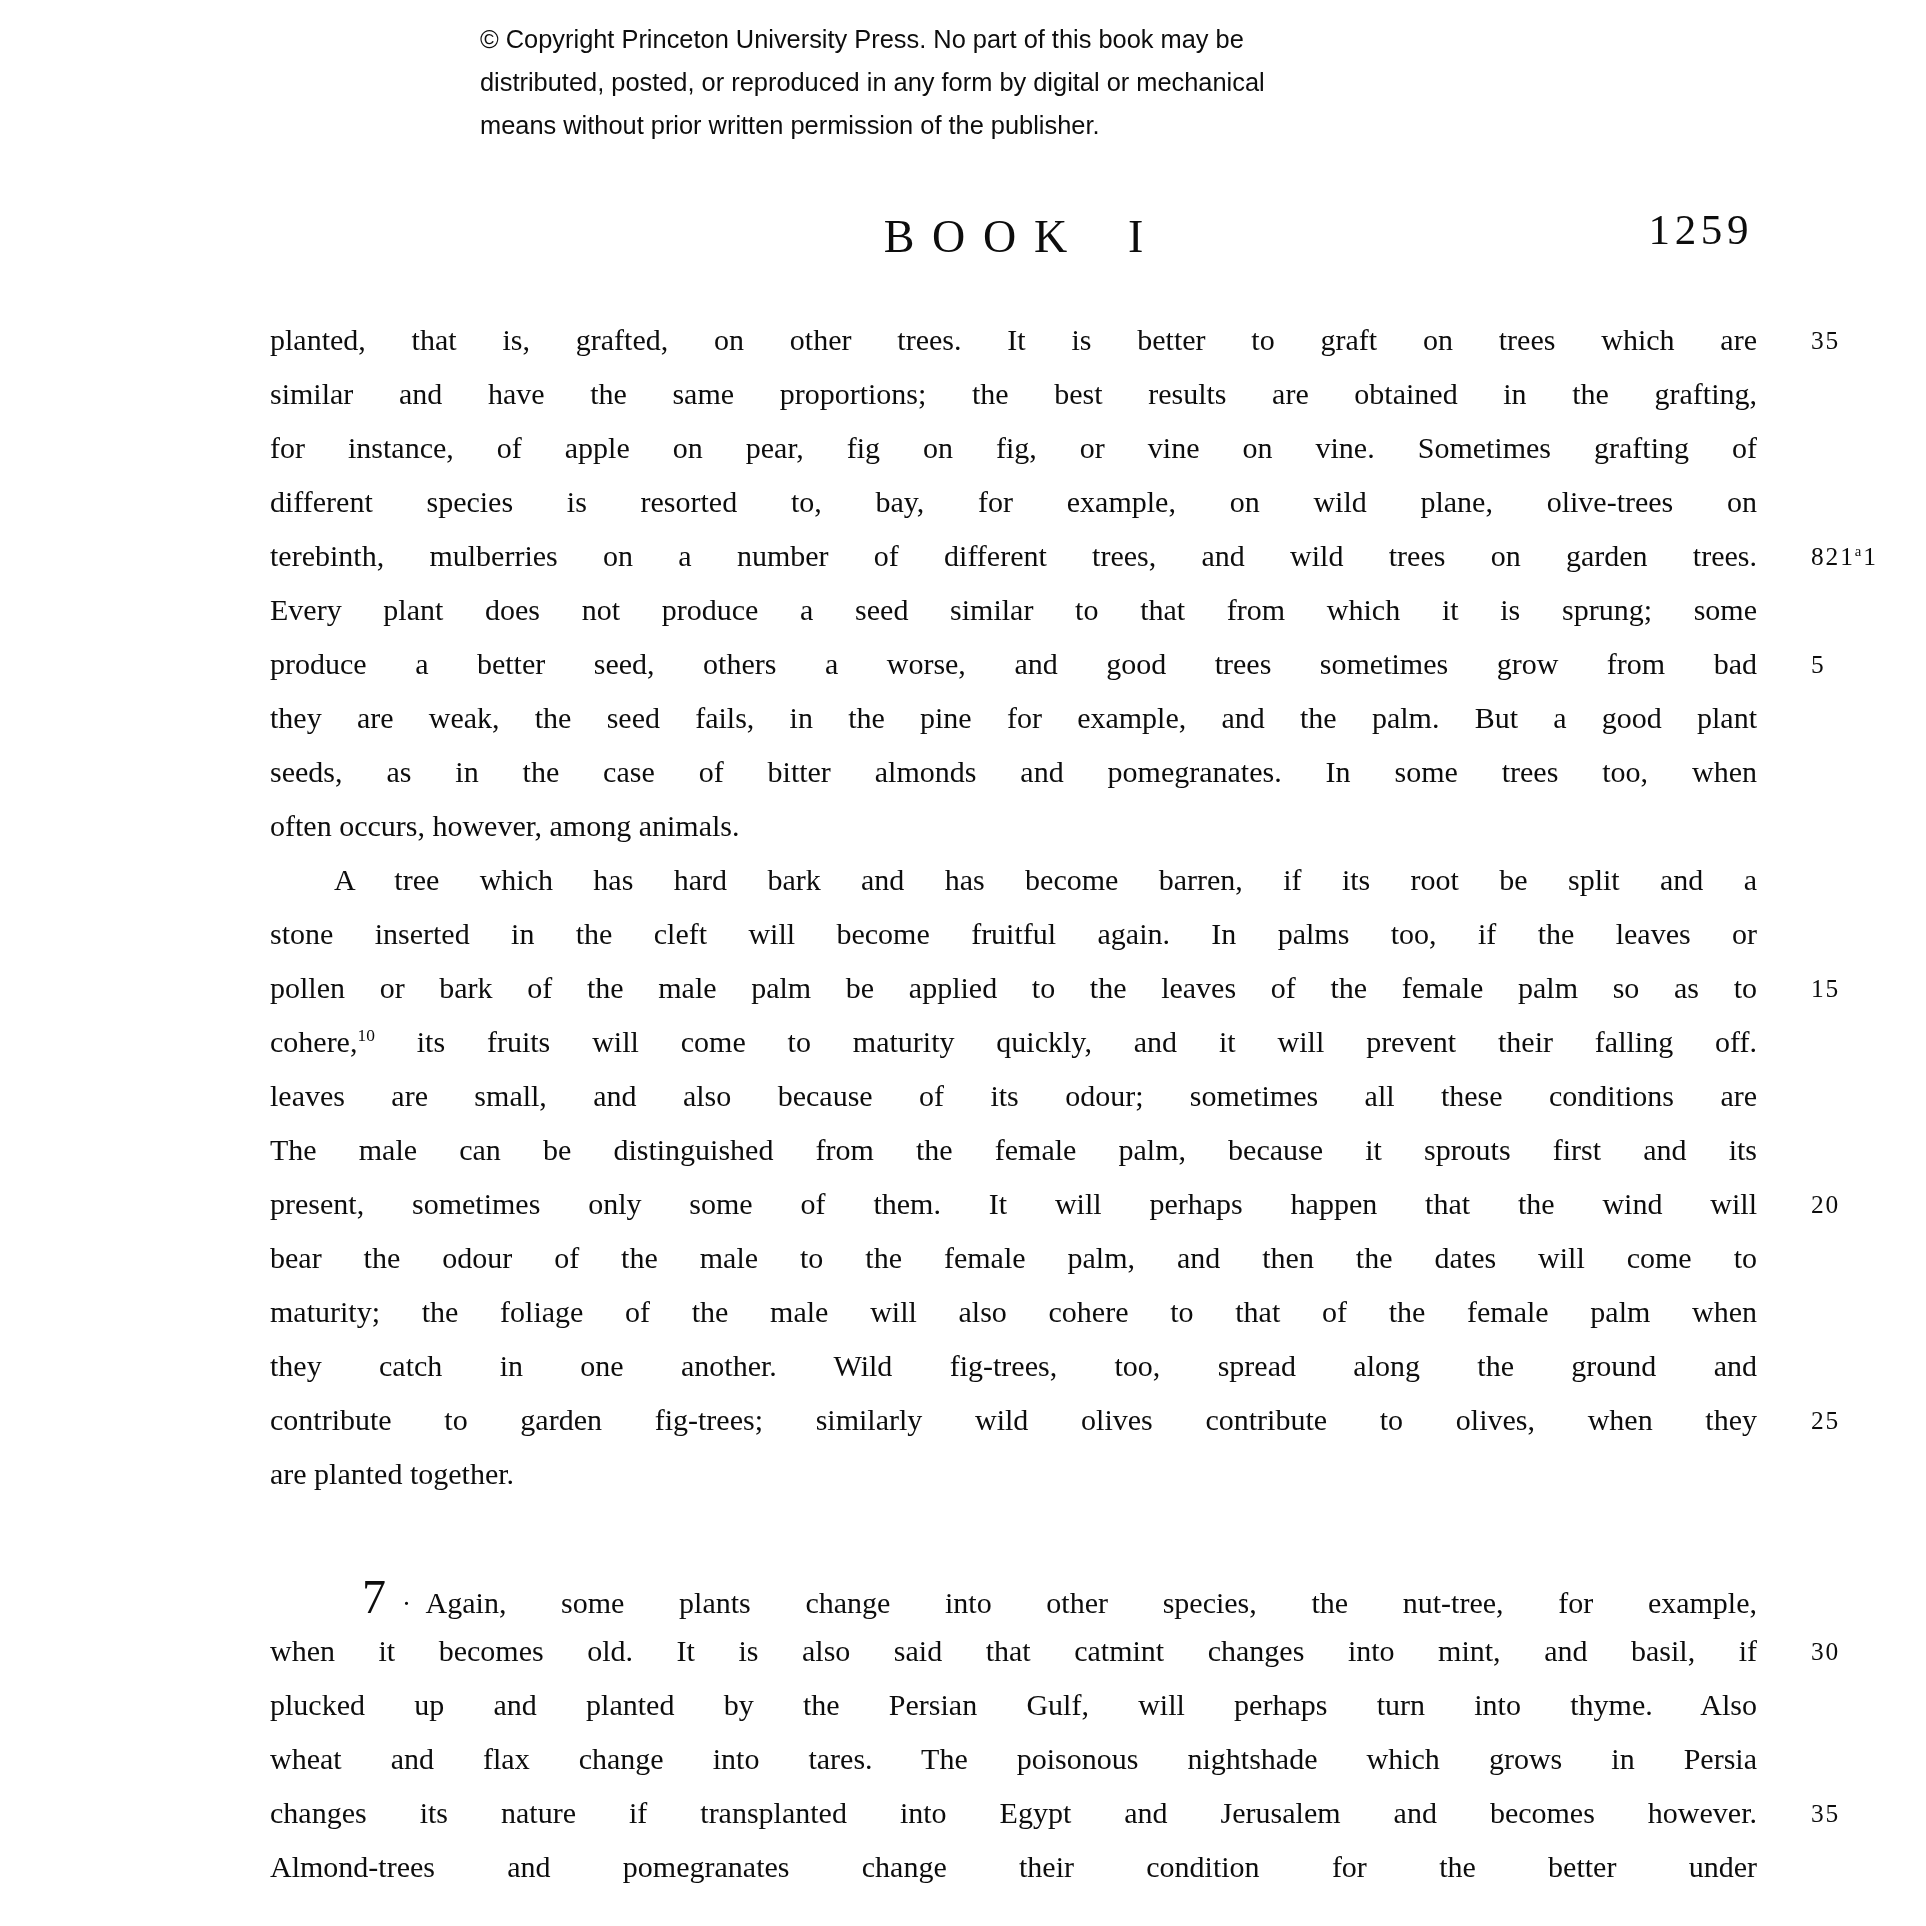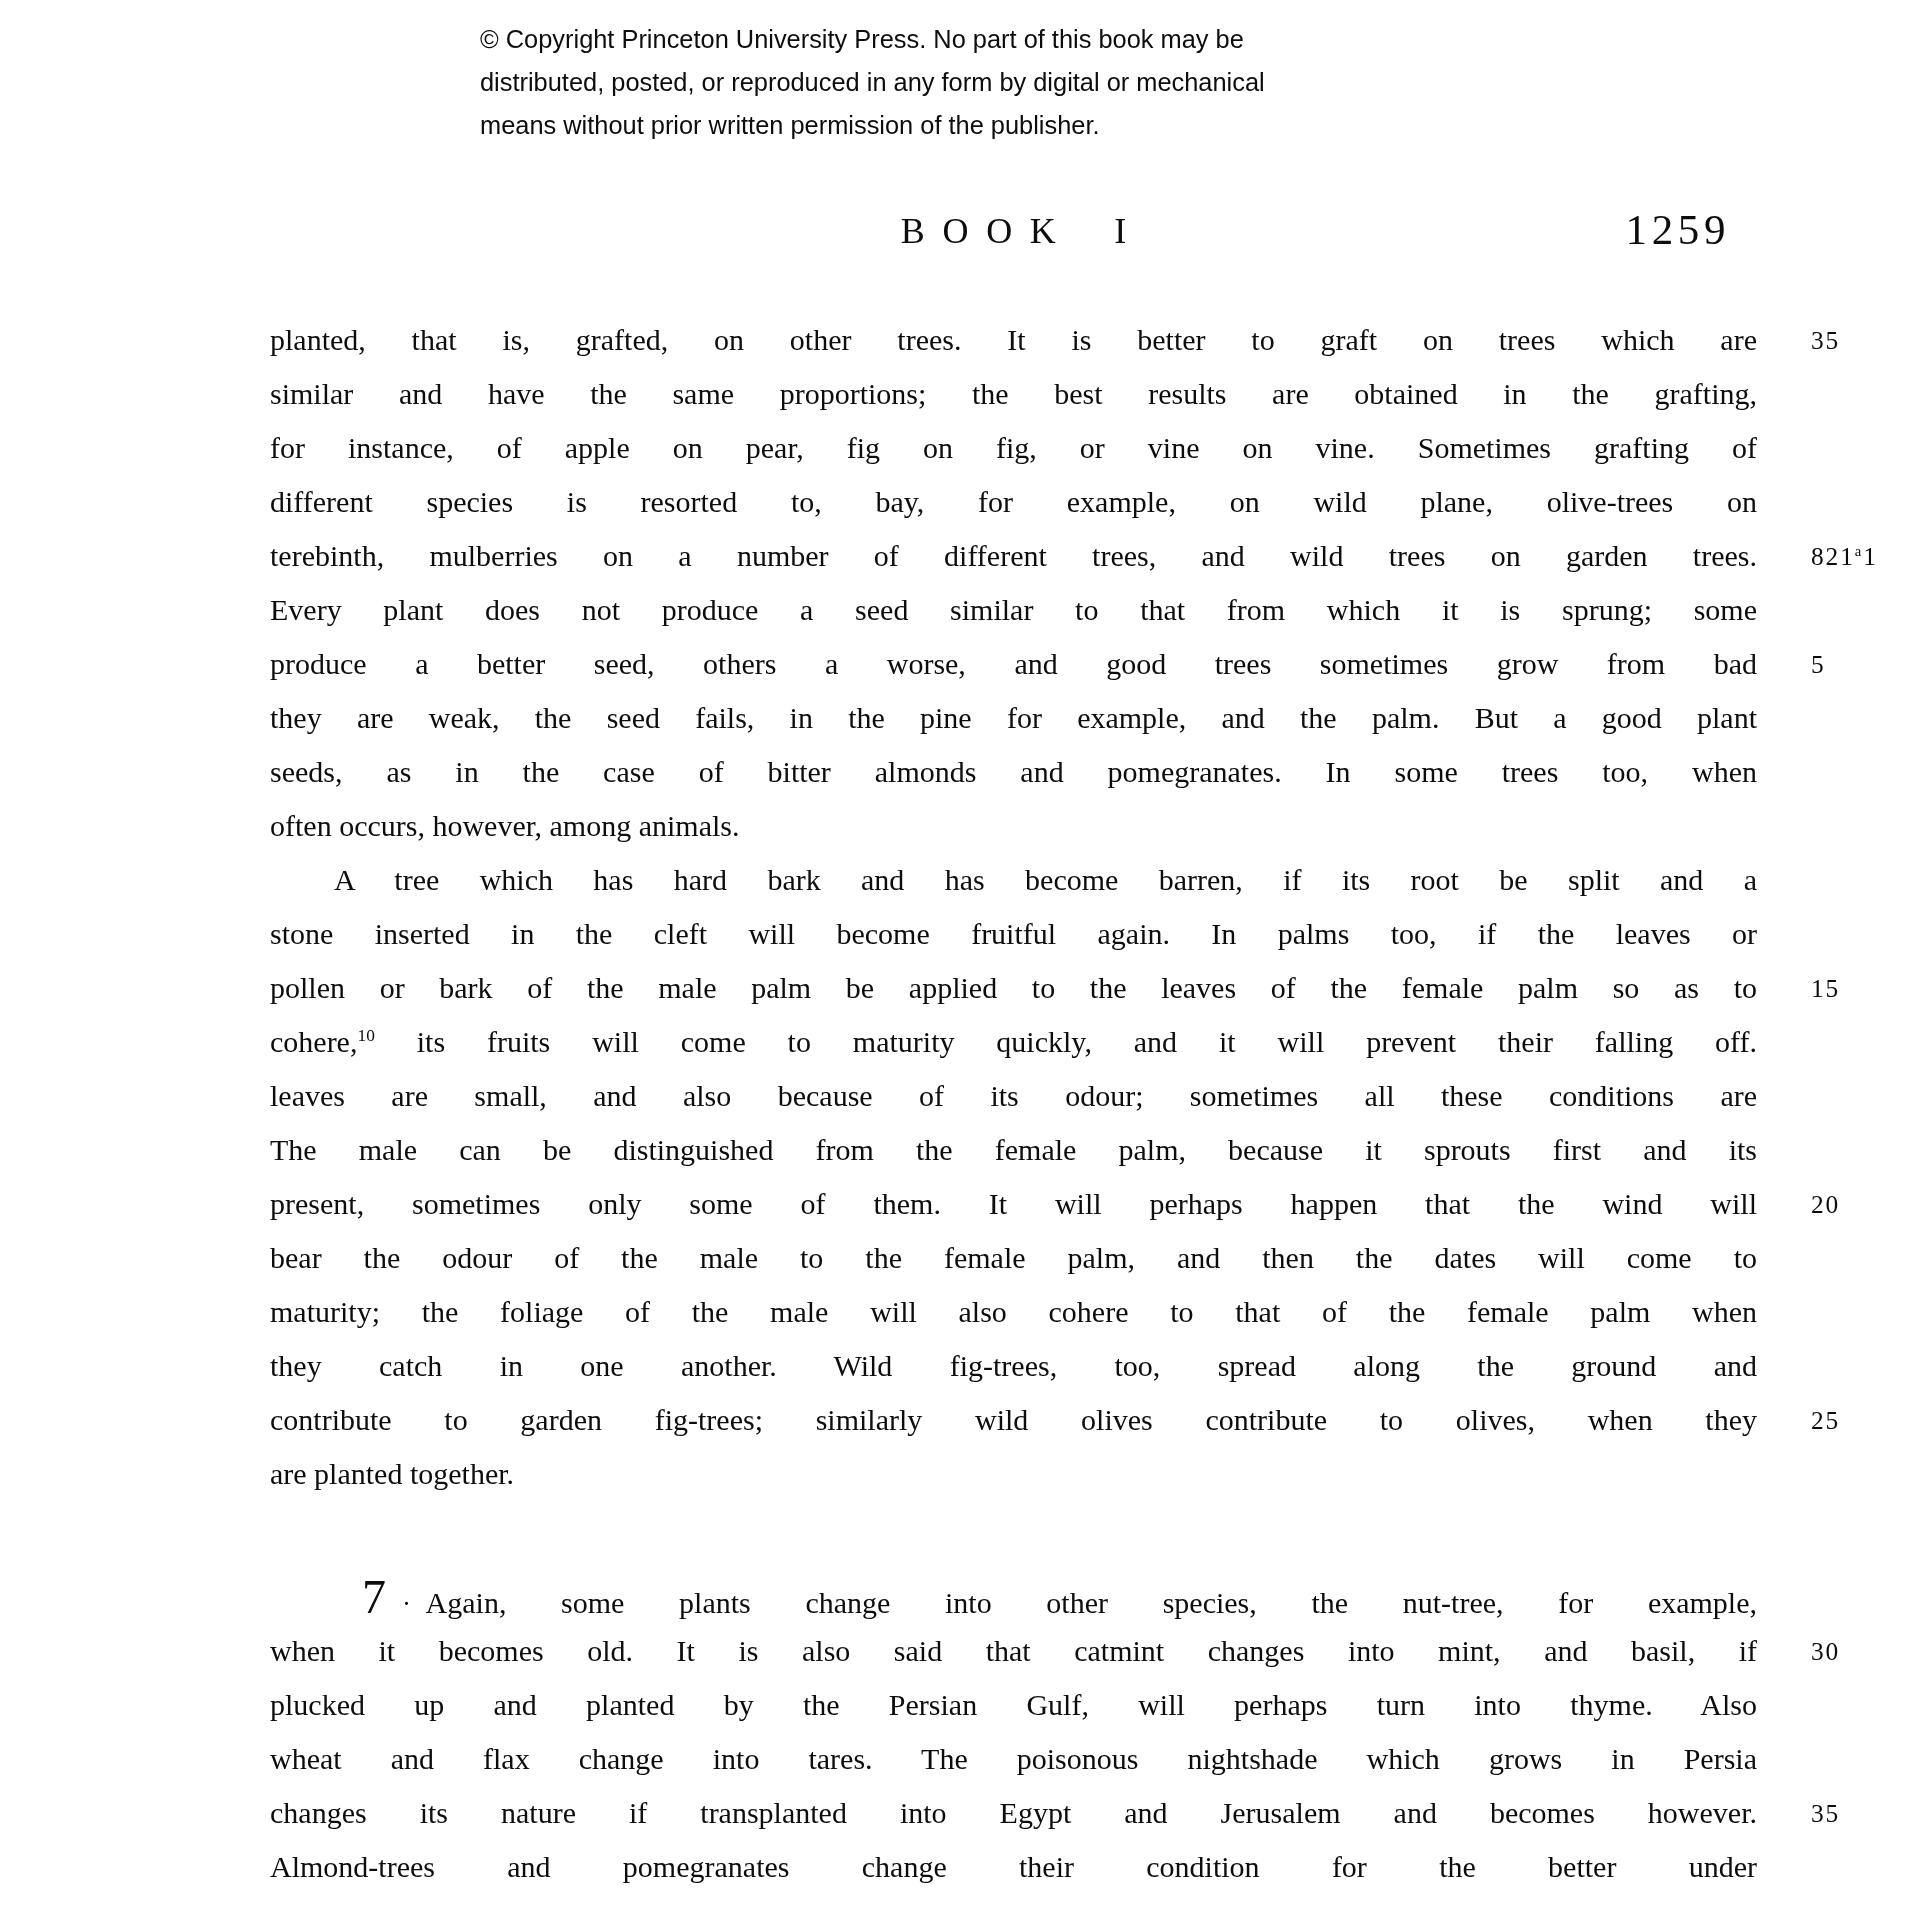--- a/index.html
+++ b/index.html
@@ -15,25 +15,25 @@
   .copyright{
     position:absolute;left:480px;top:18px;
     font-family:"Liberation Sans", sans-serif;
     font-size:25.4px;line-height:43px;
     letter-spacing:0px;
   }
   
   .header{position:absolute;left:270px;top:210px;width:1487px;height:62px;}
   .book-title{
     display:block;text-align:center;
-    font-size:36px;letter-spacing:17.7px;word-spacing:14px;
+    font-size:46px;letter-spacing:17.7px;word-spacing:14px;
     padding-left:17.7px; 
   }
   .page-number{
-    position:absolute;right:27px;top:-5.4px;
+    position:absolute;right:4px;top:-5.4px;
     font-size:43px;letter-spacing:4.6px;
   }
   
   .body-lines{
     position:absolute;left:270px;top:313px;width:1487px;
     font-size:30px;
   }
   .line{
     position:relative;
     height:54px;line-height:54px;

